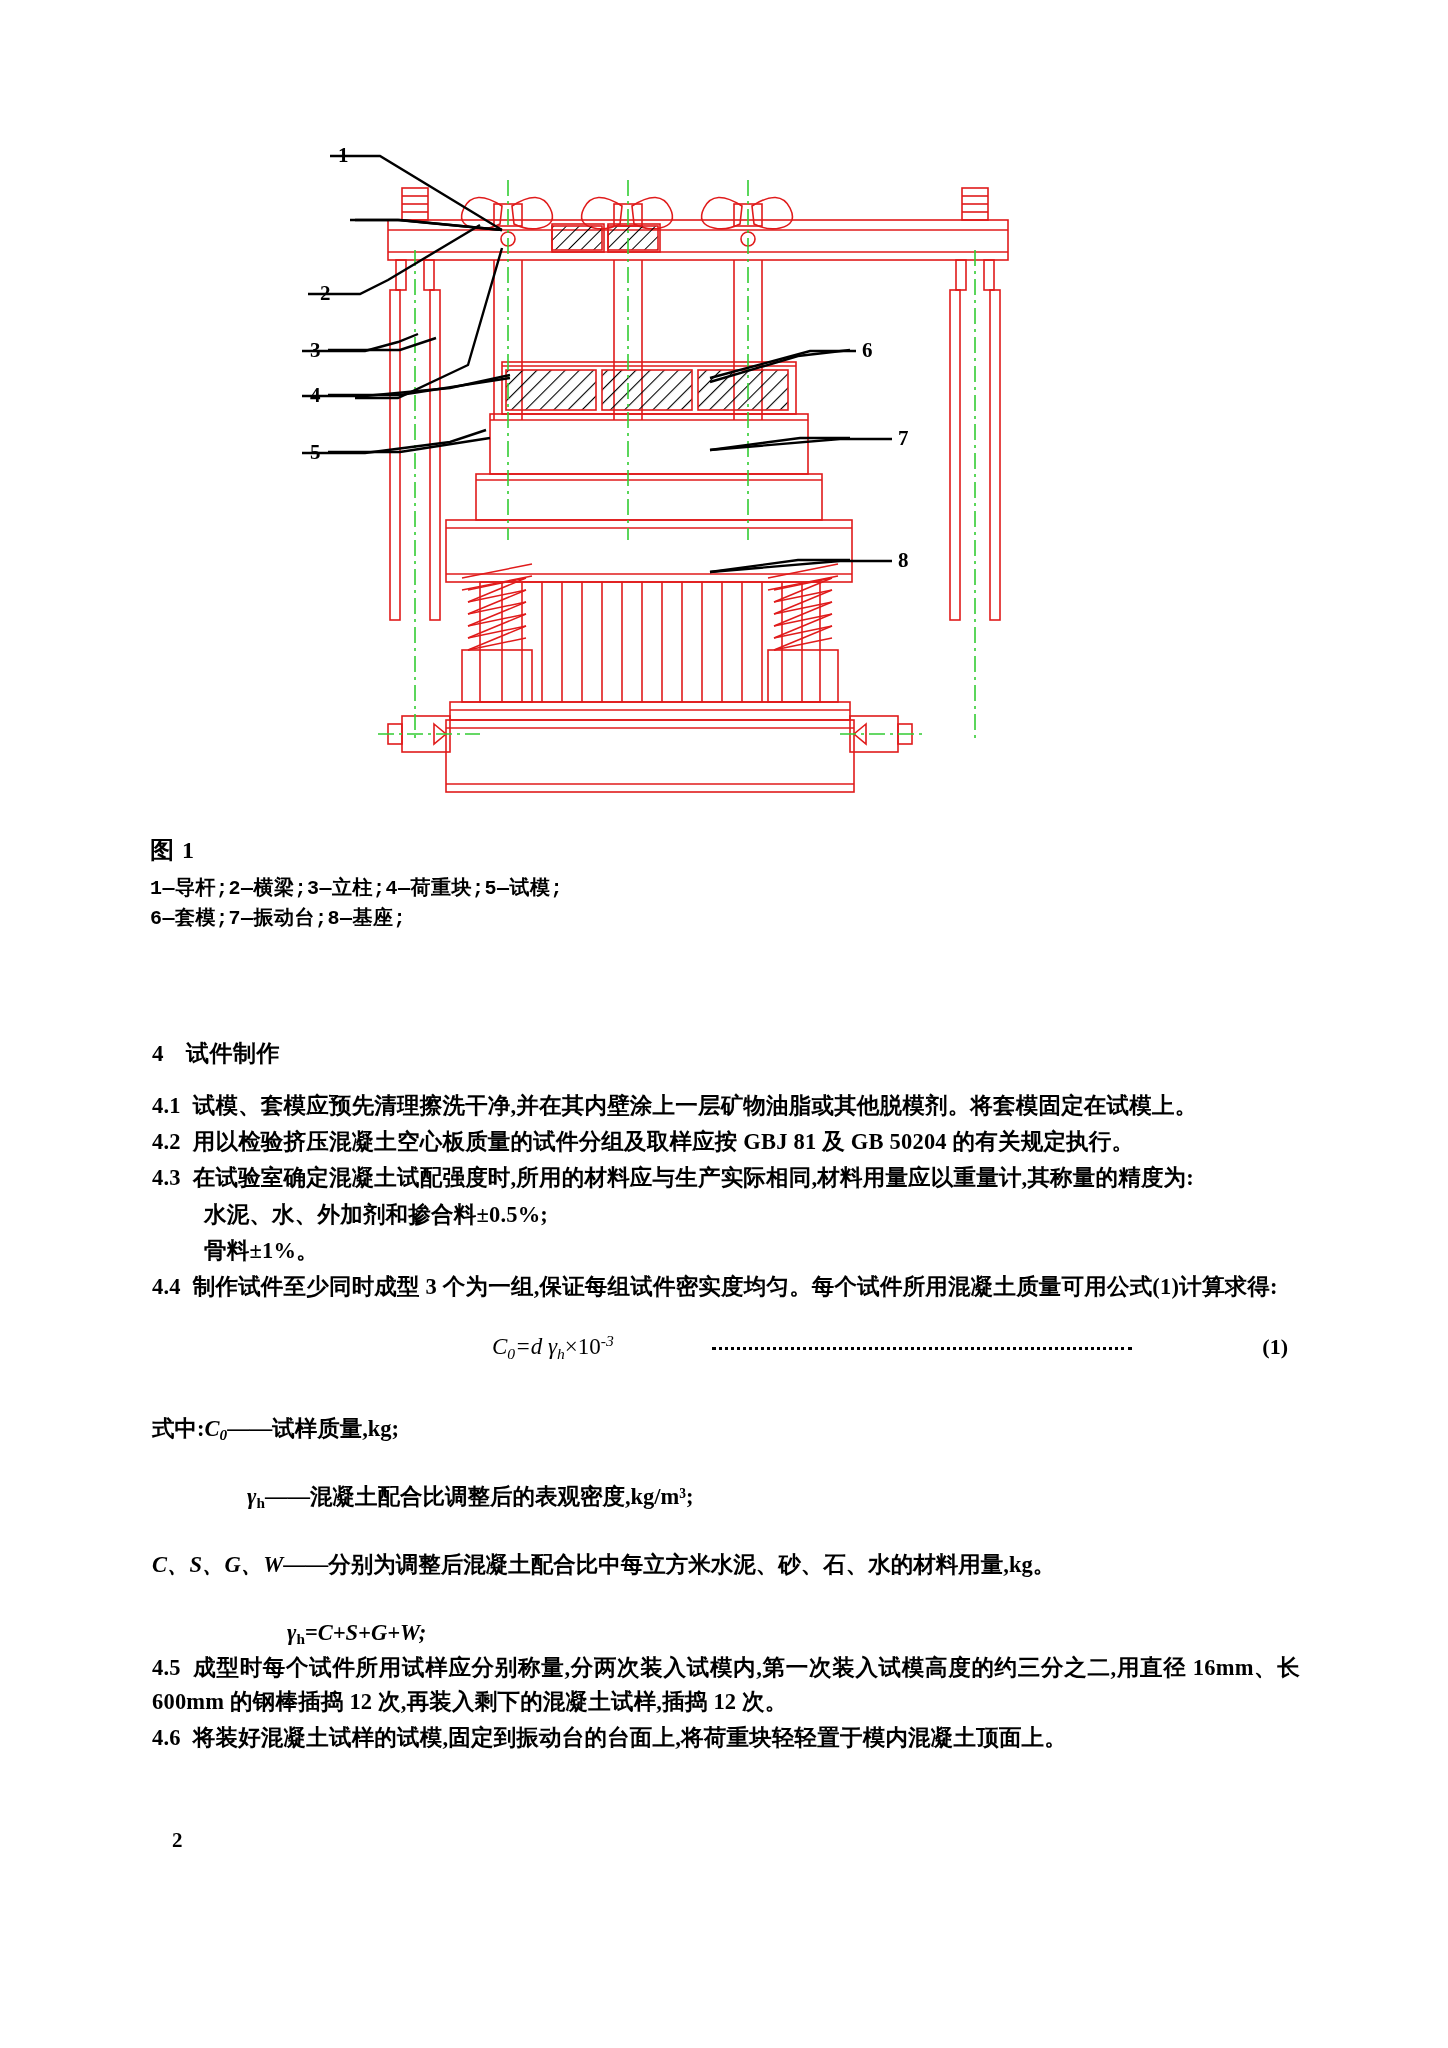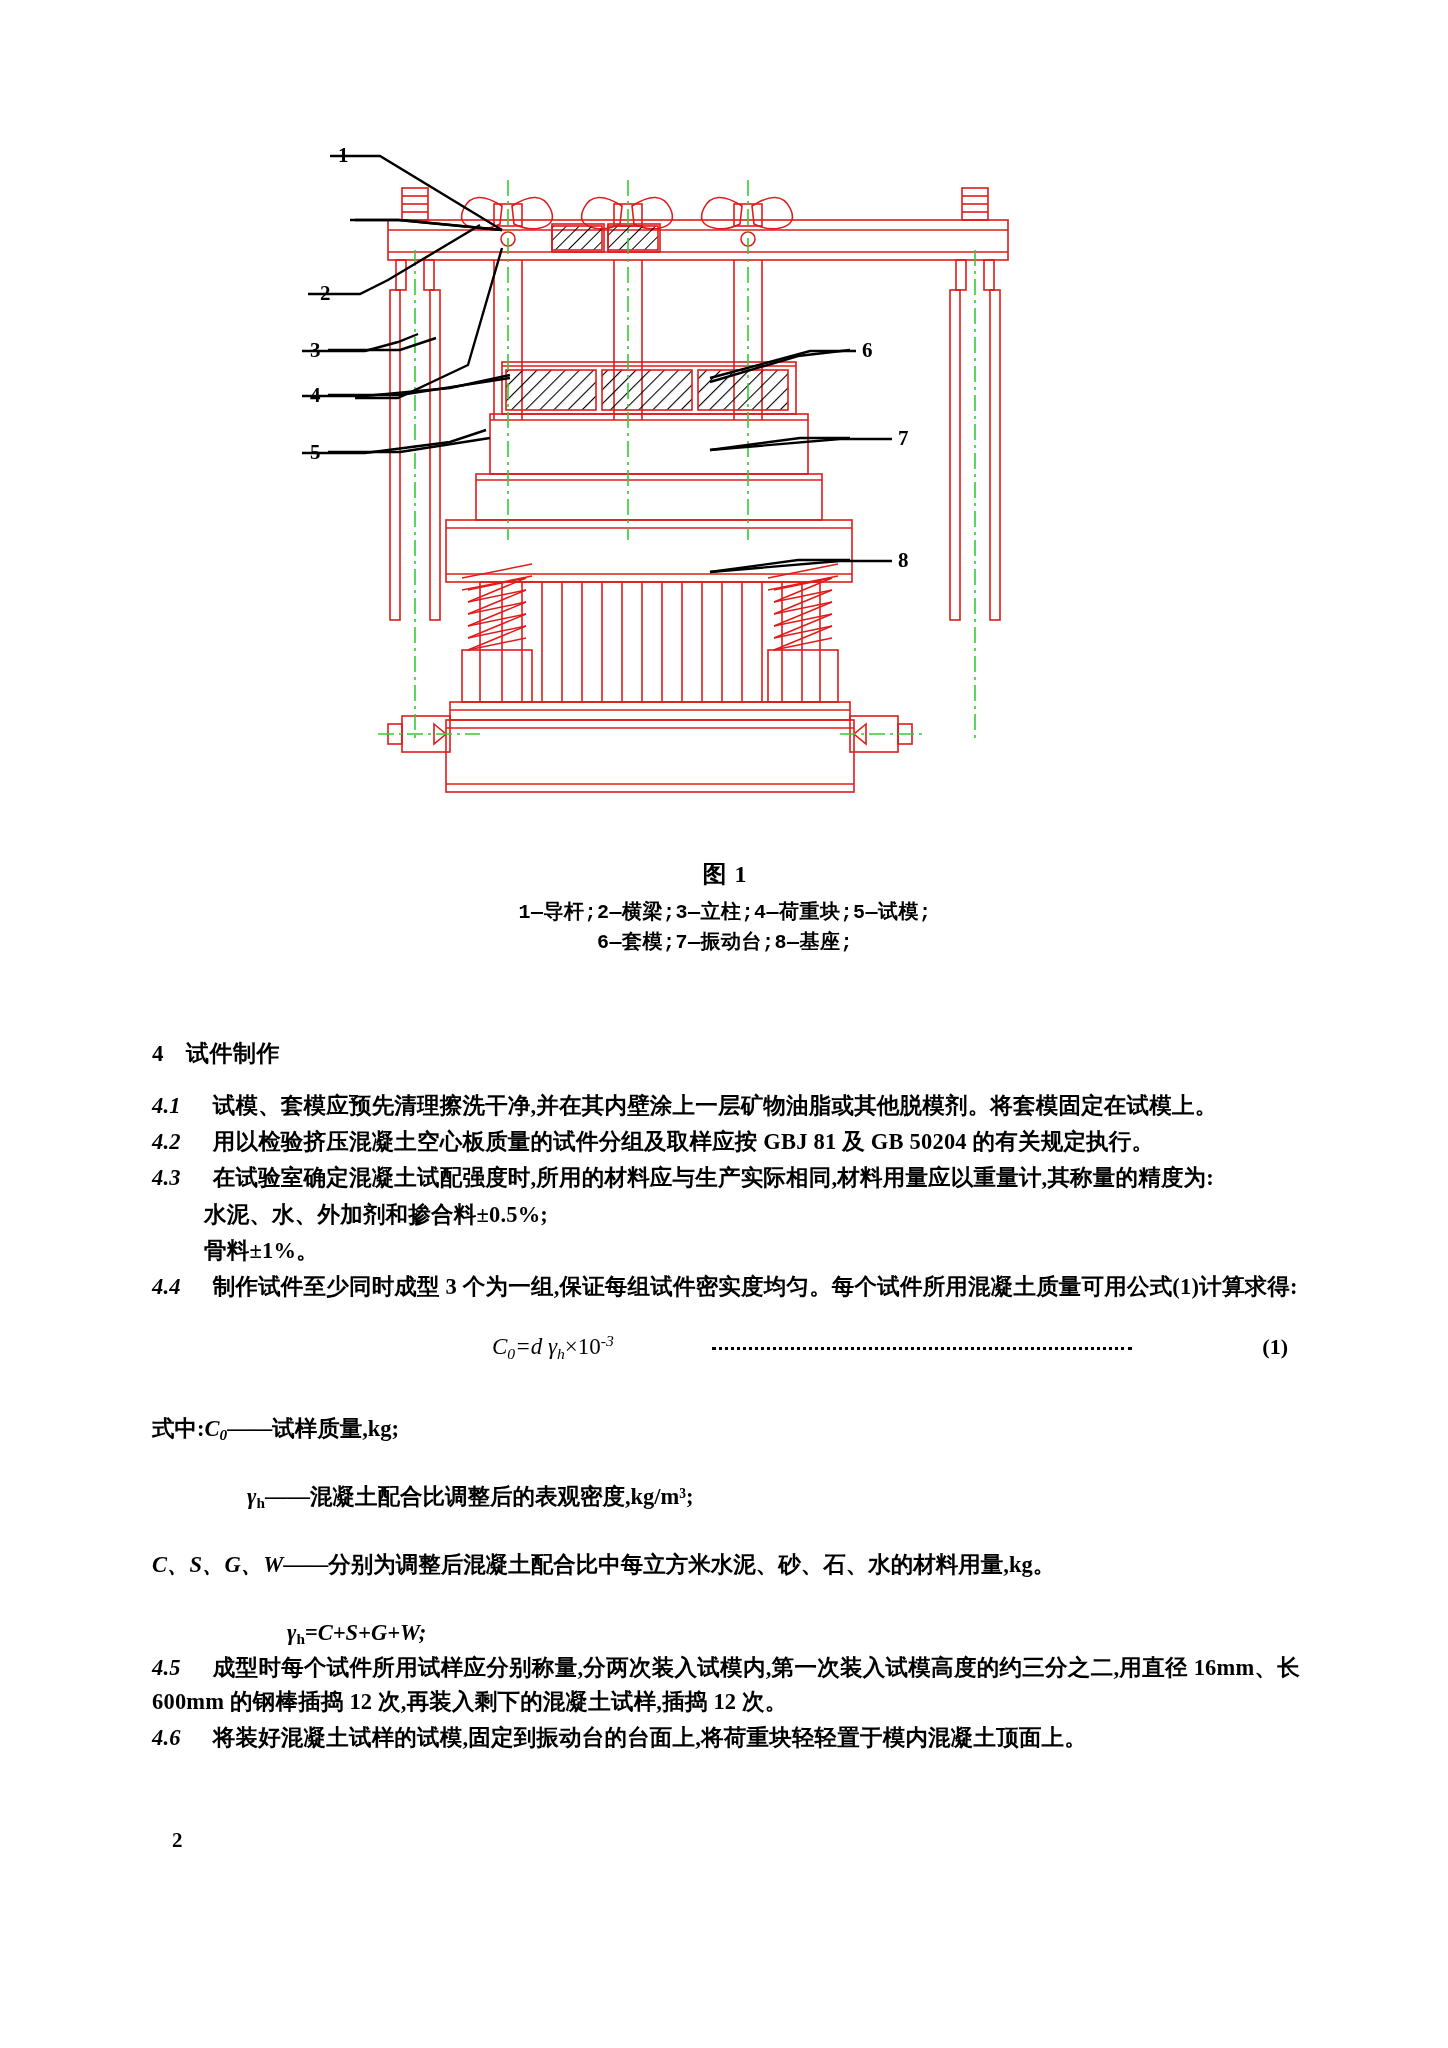--- a/index.html
+++ b/index.html
@@ -31,23 +31,22 @@
     top: 120px;
     width: 1150px;
     height: 720px;
   }
   .figure-svg { display: block; }
 
   
   .fig-caption {
     position: absolute;
     left: 150px;
-    top: 858px;
+    top: 834px;
     width: 1150px;
-    text-align: center;
   }
   .fig-title {
     font-family: "Liberation Serif", serif;
     font-weight: bold;
     font-size: 24px;
     letter-spacing: 1px;
     margin-bottom: 8px;
   }
   .fig-legend {
     font-family: Liberation Mono, monospace;
@@ -76,22 +75,21 @@
   .para {
     font-family: "Liberation Serif", serif;
     font-weight: bold;
     font-size: 22.5px;
     line-height: 1.52;
     margin: 0 0 2px 0;
     text-align: justify;
     letter-spacing: 0.2px;
   }
   .para .pnum {
-    margin-right: 32px;
-    font-style: italic;
+    margin-right: 12px;
   }
   .indent-1 {
     margin-left: 52px;
   }
   .indent-2 {
     margin-left: 95px;
   }
   .indent-3 {
     margin-left: 135px;
   }

